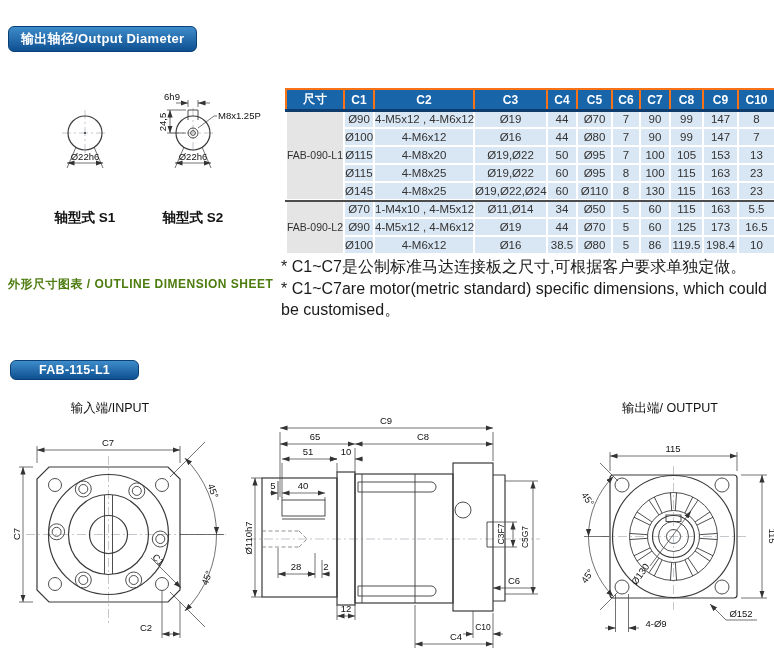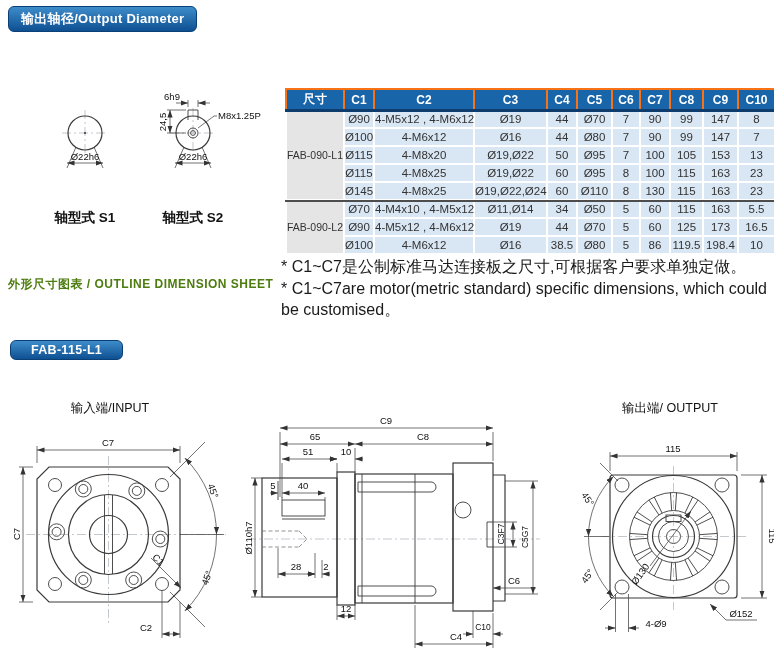--- a/index.html
+++ b/index.html
@@ -1,22 +1,22 @@
 <!DOCTYPE html>
 <html><head>
 <meta charset="utf-8">
 <style>
   html,body{margin:0;padding:0;background:#fff;}
   #page{position:relative;width:774px;height:655px;background:#fff;overflow:hidden;
         font-family:"Liberation Sans",sans-serif;}
   .badge{position:absolute;display:inline-block;color:#fff;font-weight:bold;
          background:linear-gradient(#3e8cca,#0e5092);border:1px solid #0a4076;
-         border-radius:6px;padding:3px 12px;font-size:13px;letter-spacing:.3px;}
+         border-radius:6px;padding:3px 12px;font-size:13px;letter-spacing:.3px;margin-top:20px;}
   #badge-top{left:8px;top:6px;}
-  #badge-model{left:10px;top:340px;font-size:12.5px;padding:2px 20px;}
+  #badge-model{left:10px;top:340px;font-size:12.5px;padding:2px 28px;}
   #section-title{position:absolute;left:8px;top:276px;font-size:12px;font-weight:bold;
                  color:#4d7c0f;letter-spacing:.5px;white-space:nowrap;}
   
   #table-wrap{position:absolute;left:285px;top:88px;width:489px;}
   table.tbl{border-collapse:collapse;table-layout:fixed;width:489px;}
   .tbl th{background:#1965aa;color:#fff;font-weight:bold;font-size:12px;height:19px;
           border:2px solid #f97316;padding:0;}
   .tbl td{background:#d9e6f3;color:#333;font-size:11.5px;text-align:center;height:16px;
           border:2px solid #fff;padding:0;white-space:nowrap;}
   .tbl td.model{background:#e5e5e5;font-size:10.5px;}
@@ -176,21 +176,21 @@
             <td>130</td>
             <td>115</td>
             <td>163</td>
             <td>23</td>
           </tr>
         </tbody>
         <tbody>
           <tr>
             <td rowspan="3" class="model">FAB-090-L2</td>
             <td>Ø70</td>
-            <td>4-M4x10 , 4-M5x12</td>
+            <td>1-M4x10 , 4-M5x12</td>
             <td>Ø11,Ø14</td>
             <td>34</td>
             <td>Ø50</td>
             <td>5</td>
             <td>60</td>
             <td>115</td>
             <td>163</td>
             <td>5.5</td>
           </tr>
           <tr>

